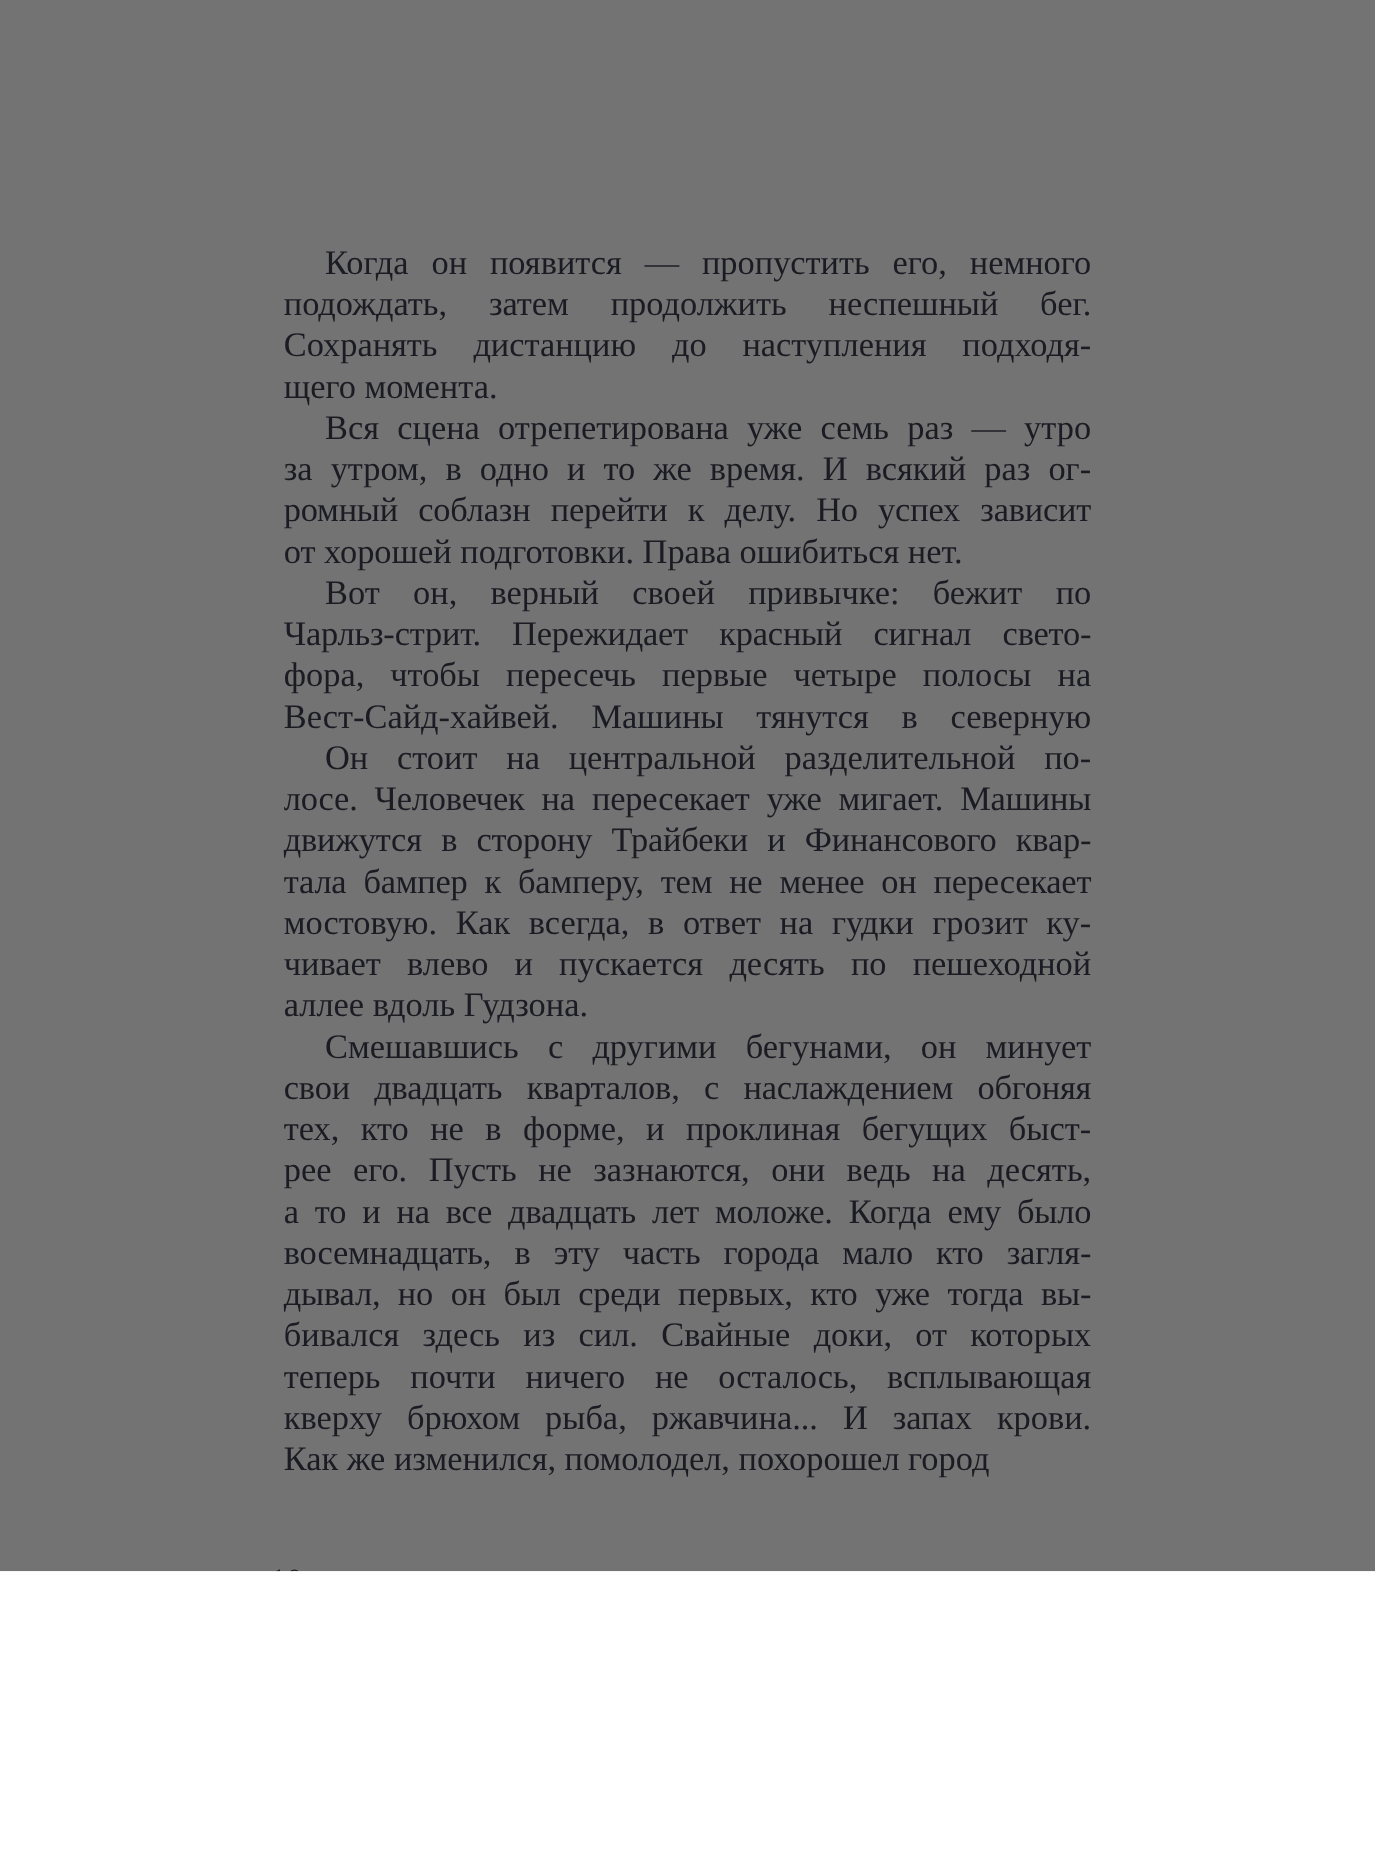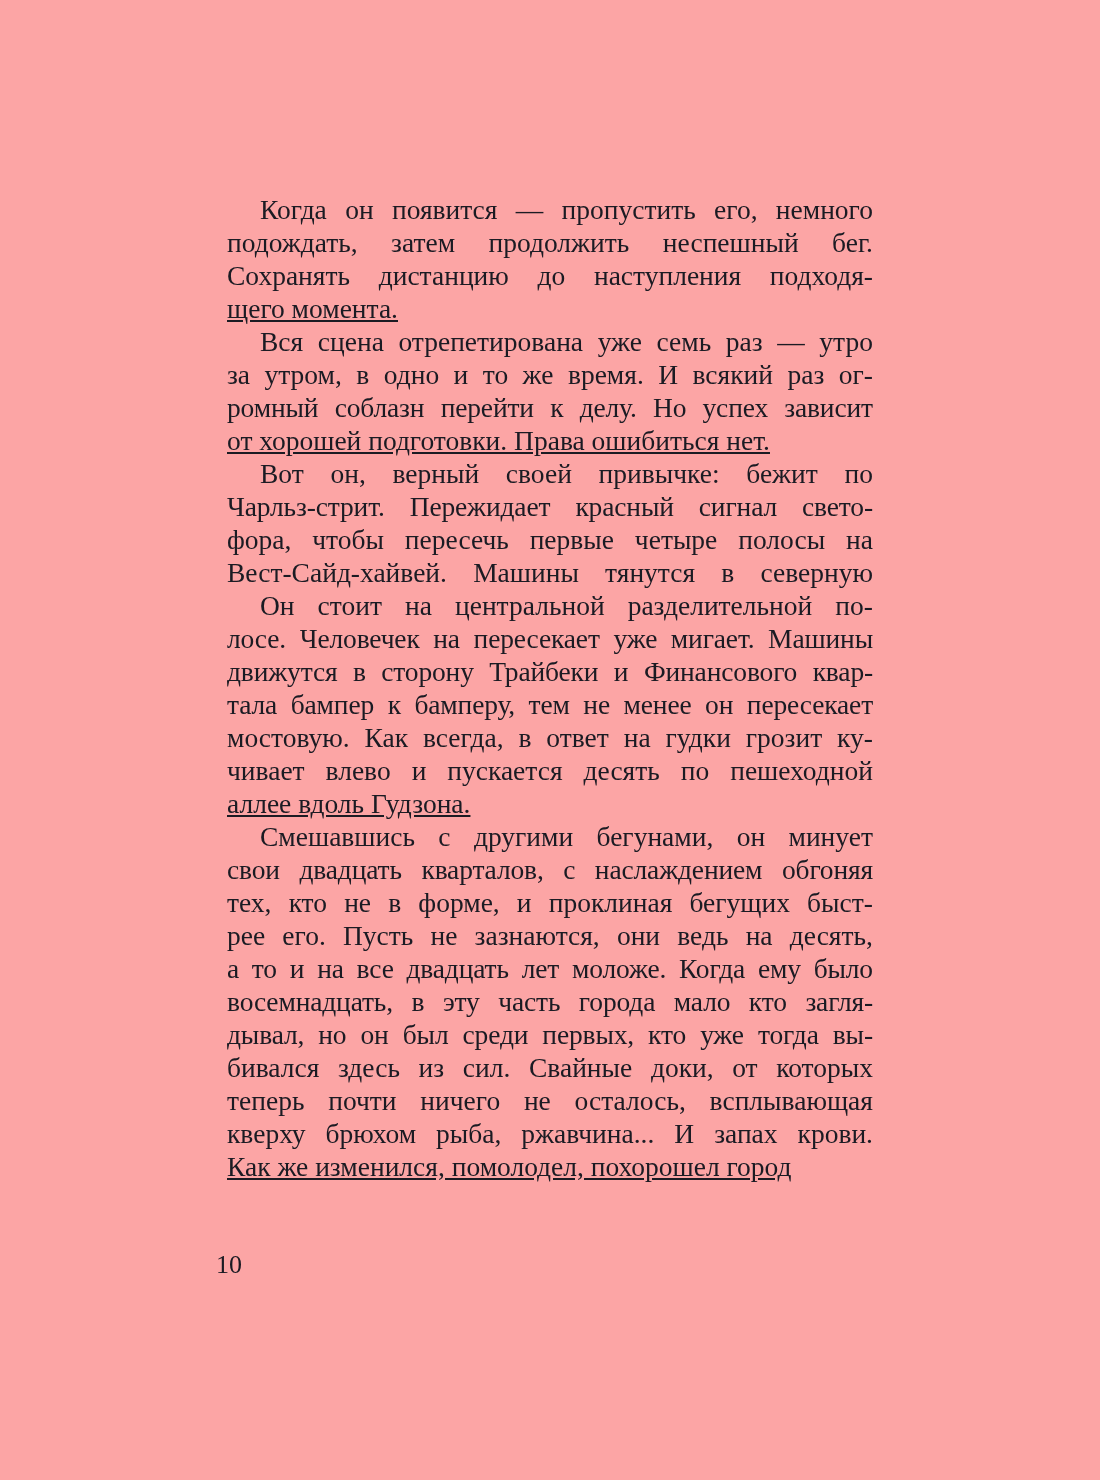--- a/index.html
+++ b/index.html
@@ -4,22 +4,22 @@
 <title>Книжная страница 10</title>
 <style>
   html, body {
     margin: 0;
     padding: 0;
     background: #ffffff;
   }
   .page {
     position: relative;
     width: 1100px;
-    height: 1480px;
-    background: #fca5a5;
+    height: 1257px;
+    background: #737373;
     overflow: hidden;
     font-family: "Liberation Serif", "DejaVu Serif", serif;
     color: #1b1b23;
     -webkit-font-smoothing: antialiased;
   }
   .text-column {
     position: absolute;
     left: 227px;
     top: 193px;
     width: 646px;
@@ -41,21 +41,20 @@
     display: flex;
     justify-content: space-between;
     white-space: nowrap;
   }
   .line.just > span {
     white-space: pre;
   }
   
   .line.last {
     display: block;
-    text-decoration: underline;
   }
   
   .line.indent {
     padding-left: 33px;
     box-sizing: border-box;
     width: 646px;
   }
   .line.just.indent {
     width: 646px;
   }

